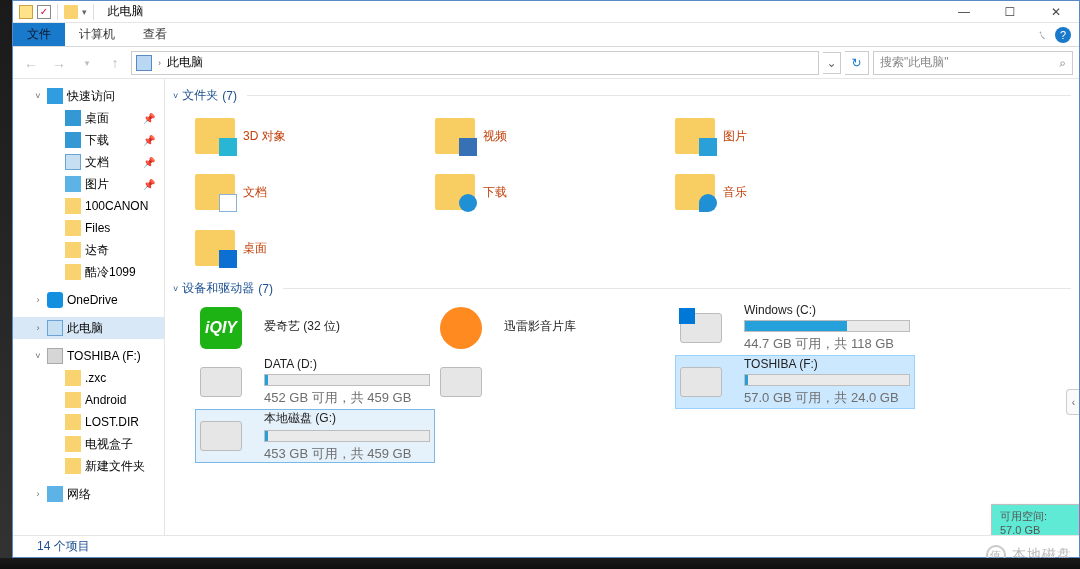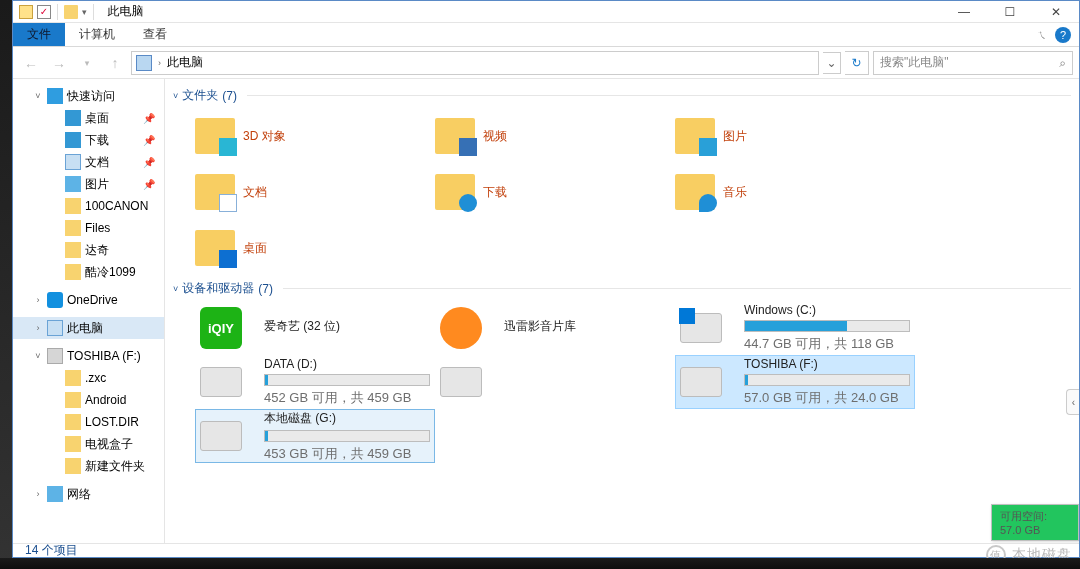--- a/index.html
+++ b/index.html
@@ -63,32 +63,32 @@
   .ov-pic{background:#29a0d8;}
   .ov-page{background:#fff;border:1px solid #88b0d9;}
   .ov-arrow{background:#1f8fd6;border-radius:50%;}
   .ov-note{background:#1f8fd6;border-radius:50% 50% 50% 0;}
   .ov-blue{background:#0d6fd1;}
   .folder-label{color:#c2410c;}
   .drive-item{width:240px;height:54px;display:flex;align-items:center;gap:22px;padding:4px;border:1px solid transparent;}
   .drive-item.sel{background:#cce8ff;border-color:#99d1ff;}
   .drive-item.focus{border:1px solid #7ab8e6;background:#e6f2fb;}
   .app-tile{width:42px;height:42px;border-radius:6px;}
-  .iqiyi{background:#1db315;display:flex;align-items:center;justify-content:center;color:#fff;font-weight:bold;font-size:13px;}
+  .iqiyi{background:#1db315;display:flex;align-items:center;justify-content:center;color:#fff;font-weight:bold;font-size:16px;font-style:italic;}
   .xunlei{background:#ff8a1f;border-radius:50%;}
   .drive-hdd{width:42px;height:30px;background:#e6e6e6;border:1px solid #bcbcbc;border-radius:3px;position:relative;}
   .drive-hdd .win{position:absolute;left:-2px;top:-6px;width:16px;height:16px;background:#0078d7;}
   .drive-body{flex:1;}
   .drive-name{color:#222;margin-bottom:3px;white-space:nowrap;}
   .bar{height:12px;border:1px solid #bdbdbd;background:#eaeaea;}
   .bar .fill{height:100%;background:#26a0da;}
   .drive-sub{color:#6e6e6e;font-size:13px;margin-top:3px;white-space:nowrap;}
-  .tooltip{position:absolute;left:826px;top:425px;background:#22c55e;border:1px solid #bfbfbf;padding:4px 8px;color:#555;font-size:11px;box-shadow:1px 1px 3px rgba(0,0,0,.15);}
+  .tooltip{position:absolute;left:826px;top:425px;background:#5eead4;border:1px solid #bfbfbf;padding:4px 8px;color:#555;font-size:11px;box-shadow:1px 1px 3px rgba(0,0,0,.15);}
   .edge-tab{position:absolute;right:-1px;top:310px;width:14px;height:26px;background:#fafafa;border:1px solid #ccc;border-right:none;border-radius:4px 0 0 4px;display:flex;align-items:center;justify-content:center;color:#666;font-size:10px;}
-  .statusbar{height:14px;border-top:1px solid #e5e5e5;display:flex;align-items:center;padding:0 12px;color:#1b4f8f;}
+  .statusbar{height:22px;border-top:1px solid #e5e5e5;display:flex;align-items:center;padding:0 24px;color:#1b4f8f;}
   .watermark{position:absolute;right:8px;bottom:4px;color:#b8b8b8;font-size:14px;letter-spacing:1px;display:flex;align-items:center;gap:6px;}
   .wm-circ{width:20px;height:20px;border:2px solid #c8c8c8;border-radius:50%;display:flex;align-items:center;justify-content:center;font-size:11px;}
   .taskbar{position:absolute;left:0;bottom:0;width:1080px;height:11px;background:linear-gradient(#1b1b1b,#0e0e0e);color:#777;font-size:9px;overflow:hidden;padding:0 80px;}
 </style>
 </head>
 <body>
 
 <div class="task-strip"></div>
 
 <div class="window">

